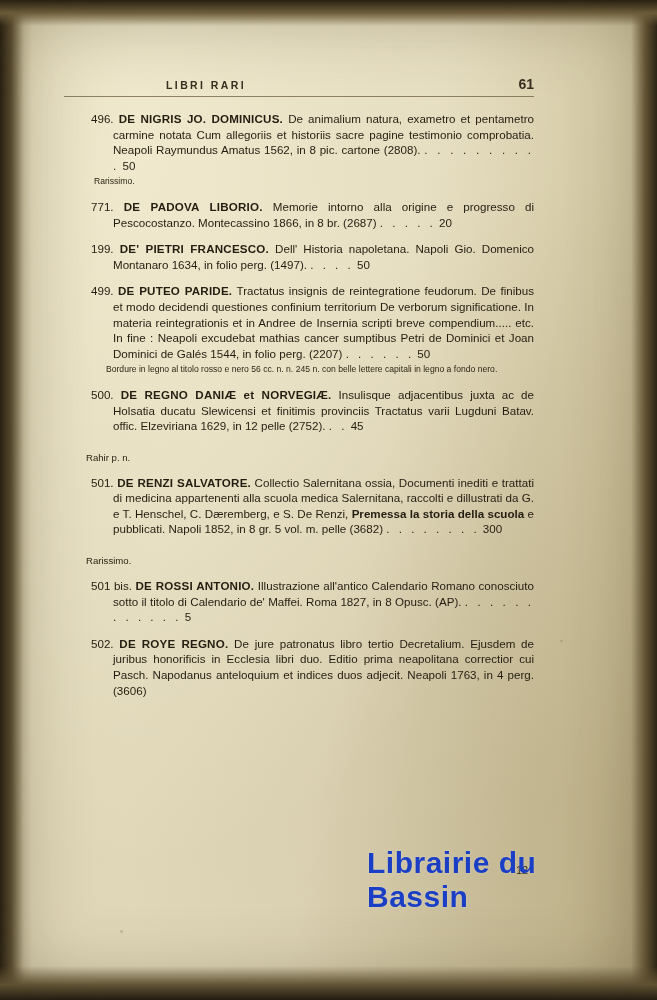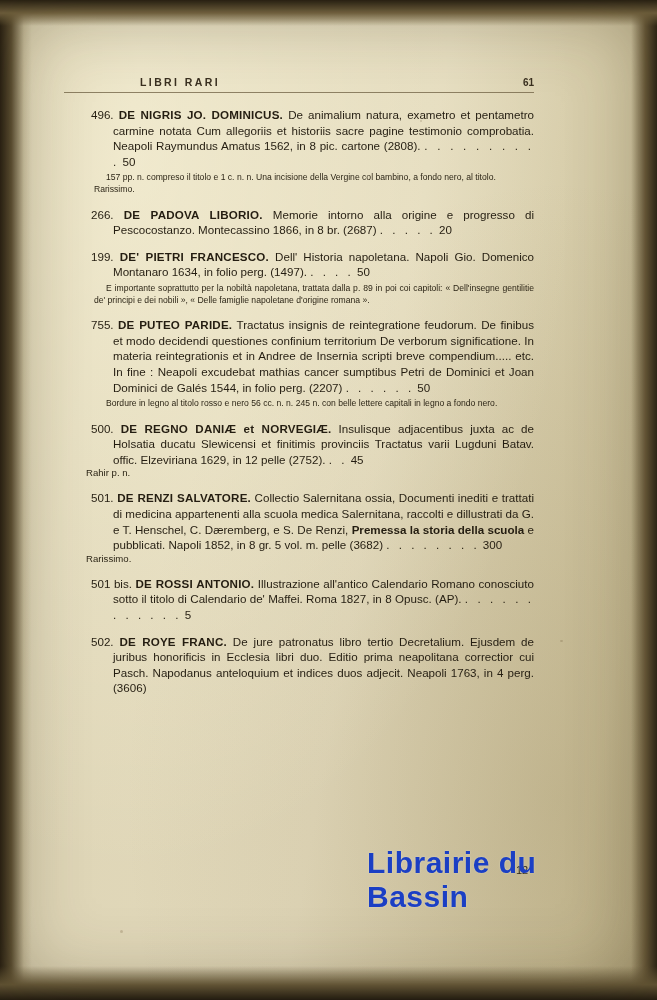--- a/index.html
+++ b/index.html
@@ -66,25 +66,25 @@
     justify-content: space-between;
     margin-left: 22px;
     margin-bottom: 4px;
   }
   .header-title {
     font-family: "Liberation Sans", sans-serif;
     font-size: 10.5px;
     letter-spacing: 2.4px;
     font-weight: bold;
     color: #3a3020;
-    margin-left: 54px;
+    margin-left: 80px;
   }
   .header-page {
     font-family: "Liberation Sans", sans-serif;
-    font-size: 10px;
+    font-size: 14px;
     font-weight: bold;
     color: #3a3020;
   }
   .rule {
     height: 1px;
     background: #6d5f41;
     margin: 3px 0 14px 0;
     opacity: 0.75;
   }
   .entry {
@@ -122,21 +122,21 @@
     margin-top: 3px;
     padding-left: 30px;
     color: #2d2617;
   }
   .note p { margin: 0; text-indent: 12px;}
   .note p.noind { text-indent: 0; }
   .subnote {
     font-size: 9.6px;
     line-height: 12px;
     padding-left: 22px;
-    margin-top: 0;
+    margin-top: 18px;
     color: #2d2617;
   }
   .watermark {
     position: absolute;
     left: 333px;
     top: 820px;
     font-family: "Liberation Sans", sans-serif;
     font-size: 30px;
     font-weight: bold;
     color: #1b3fc4;
@@ -172,49 +172,47 @@
       <div class="rule"></div>
 
       <div class="entry">
         <div class="entry-main">
           <span class="num">496.</span>
           <span class="author bold">DE NIGRIS JO. DOMINICUS.</span><span> De animalium natura, exametro et pentametro carmine notata Cum allegoriis et historiis sacre pagine testimonio comprobatia. Neapoli Raymundus Amatus 1562, in 8 pic. cartone (2808).</span>
           <span class="dots">. . . . . . . . . .</span>
           <span class="price">50</span>
         </div>
         <div class="note">
-          <p>157 pp. n. compreso il titolo e 1 c. n. n. Una incisione della Vergine col bambino, a fondo nero, al titolo.</p>
           <p class="noind">Rarissimo.</p>
         </div>
       </div>
 
       <div class="entry">
         <div class="entry-main">
-          <span class="num">266.</span>
+          <span class="num">771.</span>
           <span class="author bold">DE PADOVA LIBORIO.</span><span> Memorie intorno alla origine e progresso di Pescocostanzo. Montecassino 1866, in 8 br. (2687)</span>
           <span class="dots">. . . . .</span>
           <span class="price">20</span>
         </div>
       </div>
 
       <div class="entry">
         <div class="entry-main">
           <span class="num">199.</span>
           <span class="author bold">DE' PIETRI FRANCESCO.</span><span> Dell' Historia napoletana. Napoli Gio. Domenico Montanaro 1634, in folio perg. (1497).</span>
           <span class="dots">. . . .</span>
           <span class="price">50</span>
         </div>
         <div class="note">
-          <p>E importante soprattutto per la nobiltà napoletana, trattata dalla p. 89 in poi coi capitoli: « Dell'insegne gentilitie de' principi e dei nobili », « Delle famiglie napoletane d'origine romana ».</p>
-        </div>
-      </div>
-
-      <div class="entry">
-        <div class="entry-main">
-          <span class="num">755.</span>
+        </div>
+      </div>
+
+      <div class="entry">
+        <div class="entry-main">
+          <span class="num">499.</span>
           <span class="author bold">DE PUTEO PARIDE.</span><span> Tractatus insignis de reintegratione feudorum. De finibus et modo decidendi questiones confinium territorium De verborum significatione. In materia reintegrationis et in Andree de Insernia scripti breve compendium..... etc. In fine : Neapoli excudebat mathias cancer sumptibus Petri de Dominici et Joan Dominici de Galés 1544, in folio perg. (2207)</span>
           <span class="dots">. . . . . .</span>
           <span class="price">50</span>
         </div>
         <div class="note">
           <p>Bordure in legno al titolo rosso e nero 56 cc. n. n. 245 n. con belle lettere capitali in legno a fondo nero.</p>
         </div>
       </div>
 
       <div class="entry">
@@ -242,21 +240,21 @@
           <span class="num">501 bis.</span>
           <span class="author bold">DE ROSSI ANTONIO.</span><span> Illustrazione all'antico Calendario Romano conosciuto sotto il titolo di Calendario de' Maffei. Roma 1827, in 8 Opusc. (AP).</span>
           <span class="dots">. . . . . . . . . . . .</span>
           <span class="price">5</span>
         </div>
       </div>
 
       <div class="entry">
         <div class="entry-main">
           <span class="num">502.</span>
-          <span class="author bold">DE ROYE FRANC.</span><span> De jure patronatus libro tertio Decretalium. Ejusdem de juribus honorificis in Ecclesia libri duo. Editio prima neapolitana correctior cui Pasch. Napodanus anteloquium et indices duos adjecit. Neapoli 1763, in 4 perg. (3606)</span>
+          <span class="author bold">DE ROYE REGNO.</span><span> De jure patronatus libro tertio Decretalium. Ejusdem de juribus honorificis in Ecclesia libri duo. Editio prima neapolitana correctior cui Pasch. Napodanus anteloquium et indices duos adjecit. Neapoli 1763, in 4 perg. (3606)</span>
         </div>
       </div>
 
     </div>
 
     <div class="folio">12</div>
     <div class="watermark">Librairie du Bassin</div>
   </div>
 
   <div class="speck" style="left:120px; top:930px; width:3px; height:3px;"></div>

